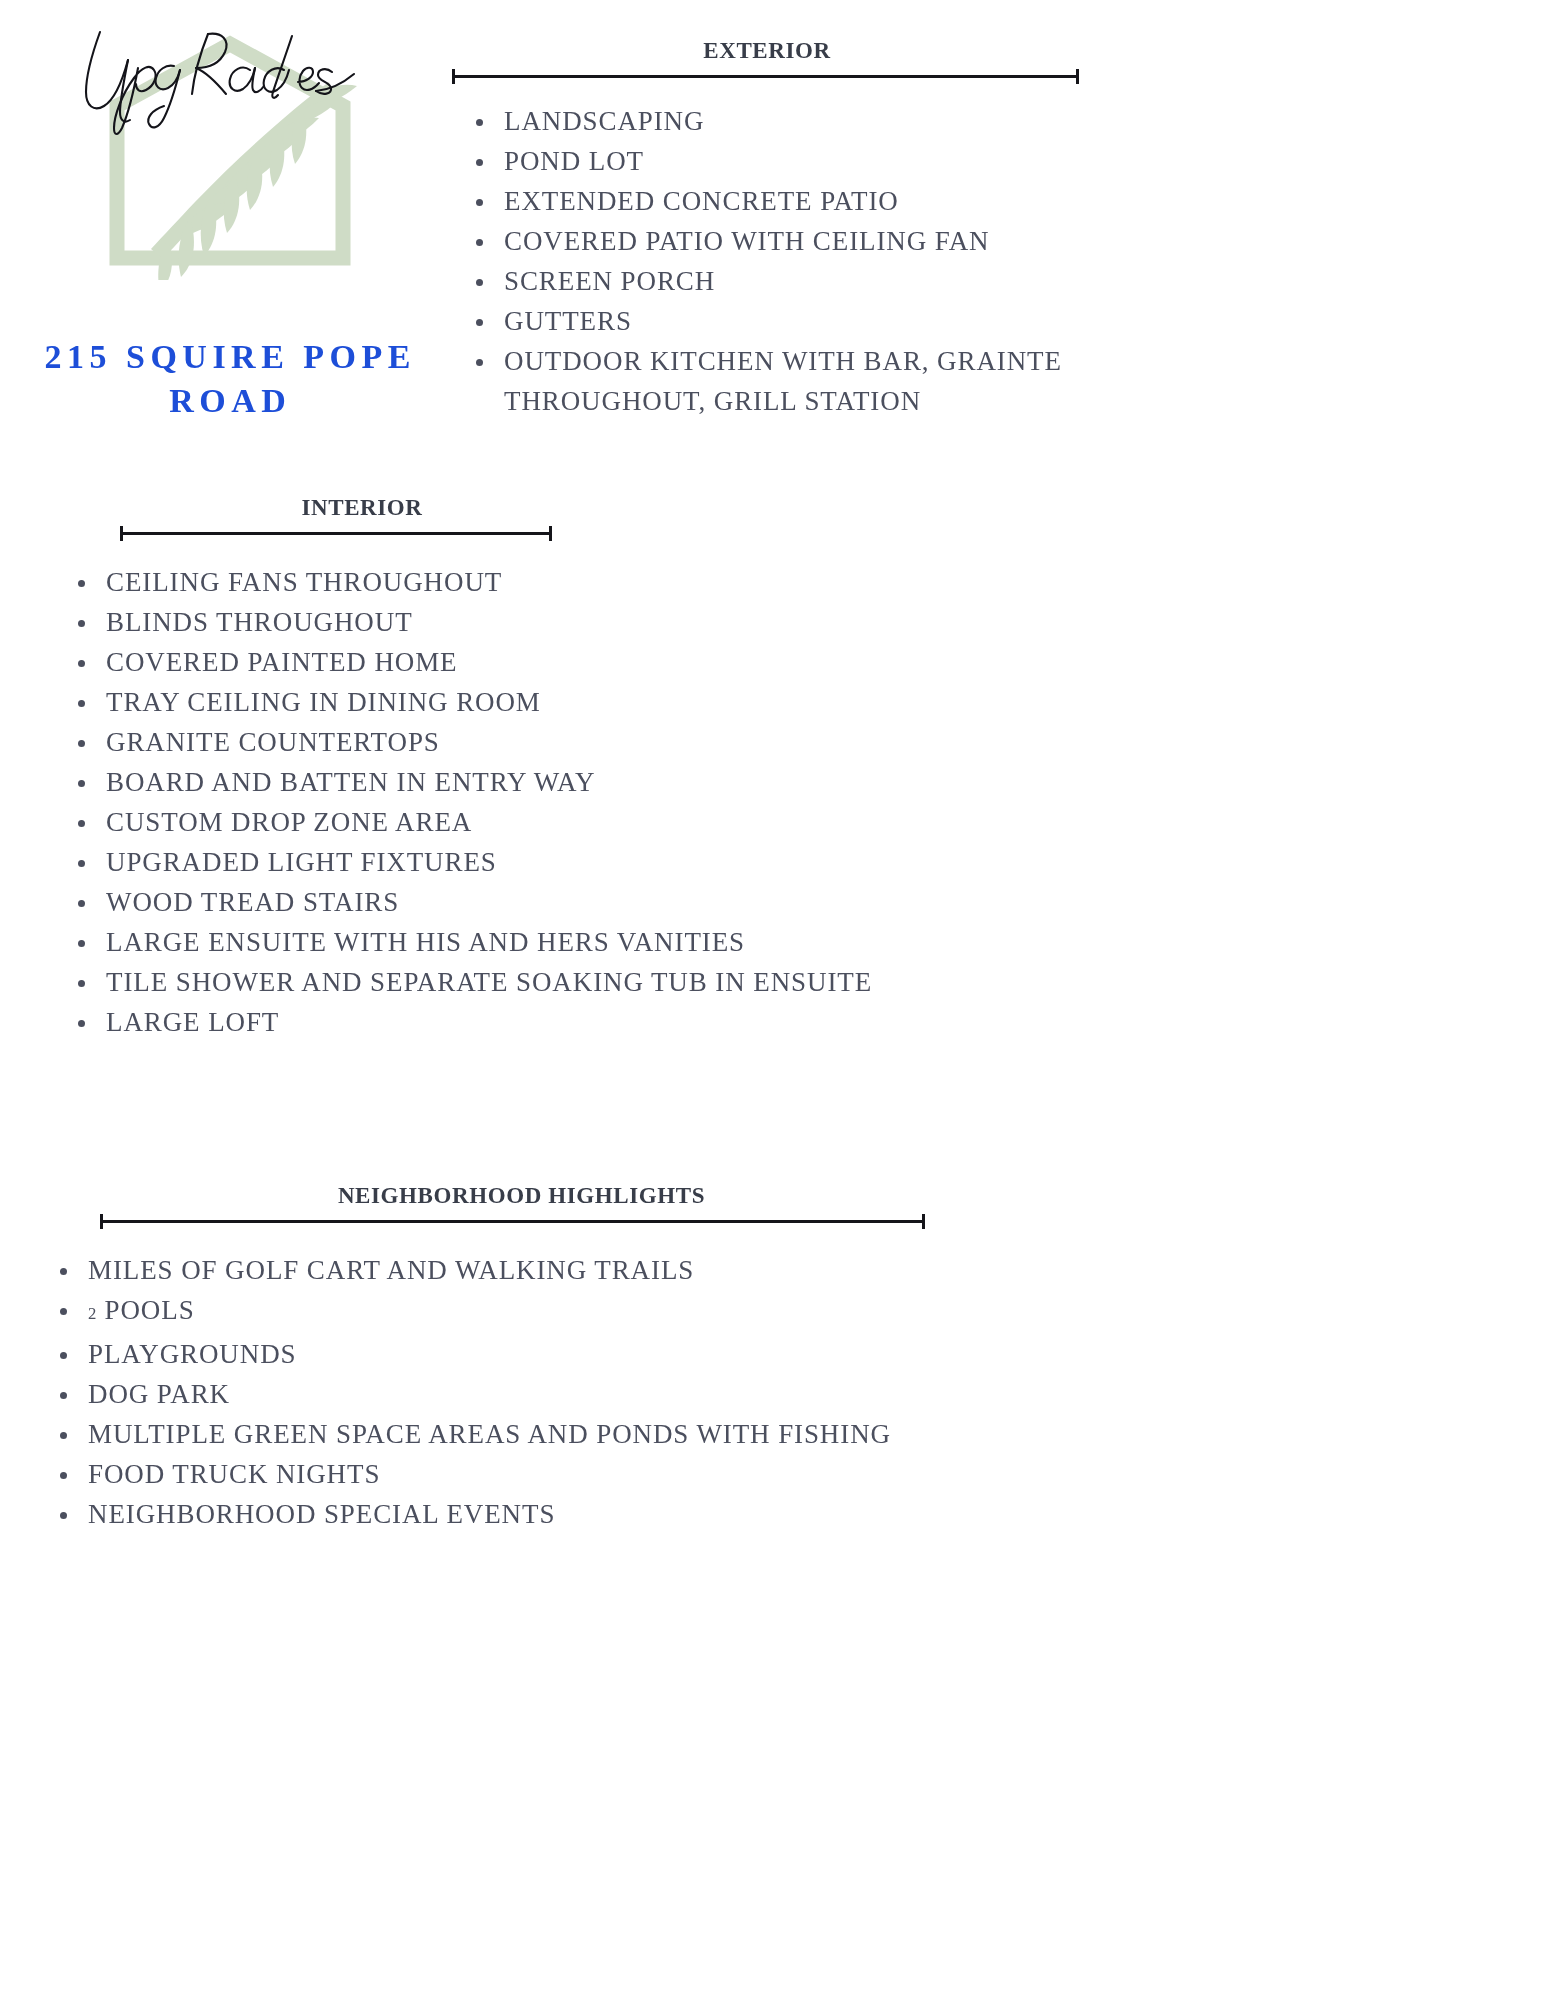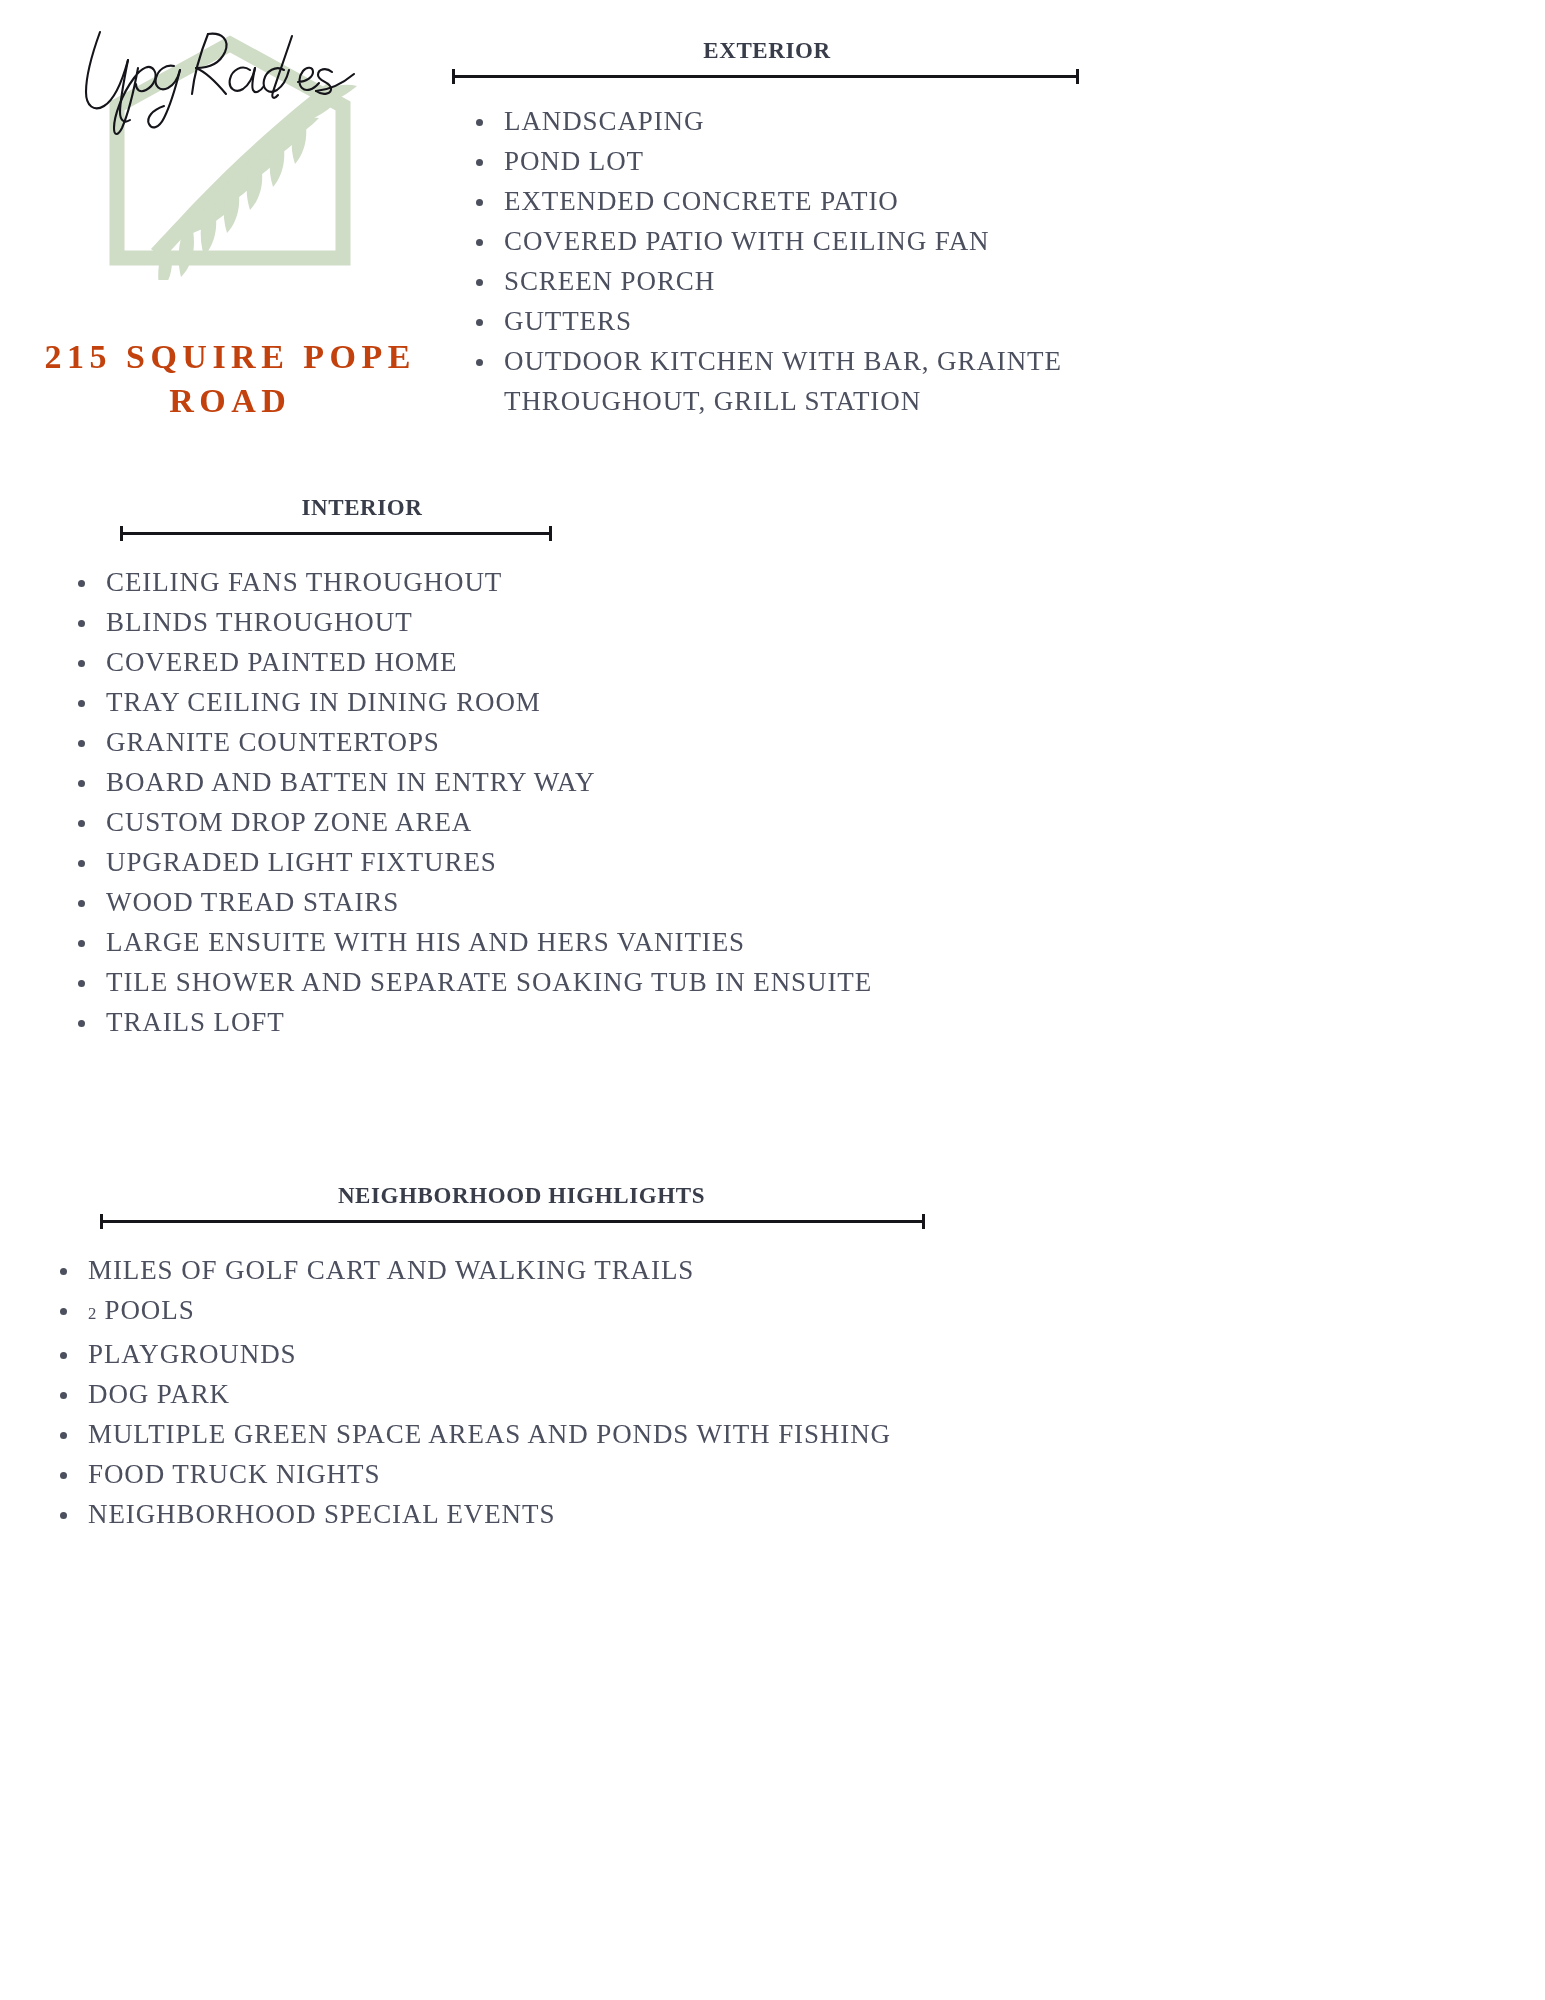--- a/index.html
+++ b/index.html
@@ -56,21 +56,21 @@
     position: absolute;
     left: 0px;
     top: 325px;
     width: 455px;
     text-align: center;
     font-family: "Liberation Serif", "DejaVu Serif", serif;
     font-weight: 700;
     font-size: 34px;
     line-height: 1.28;
     letter-spacing: 5.5px;
-    color: #c2410c;
+    color: #1d4ed8;
     text-indent: 5.5px;
   }
 
   
   .section { position: absolute; }
 
   .section-head {
     text-align: center;
     font-family: "Liberation Serif", "DejaVu Serif", serif;
     font-weight: 700;
@@ -260,21 +260,21 @@
       <li>BLINDS THROUGHOUT</li>
       <li>COVERED PAINTED HOME</li>
       <li>TRAY CEILING IN DINING ROOM</li>
       <li>GRANITE COUNTERTOPS</li>
       <li>BOARD AND BATTEN IN ENTRY WAY</li>
       <li>CUSTOM DROP ZONE AREA</li>
       <li>UPGRADED LIGHT FIXTURES</li>
       <li>WOOD TREAD STAIRS</li>
       <li>LARGE ENSUITE WITH HIS AND HERS VANITIES</li>
       <li>TILE SHOWER AND SEPARATE SOAKING TUB IN ENSUITE</li>
-      <li>TRAILS LOFT</li>
+      <li>LARGE LOFT</li>
     </ul>
   </div>
 
   <div class="section" id="sec-neighborhood">
     <div class="head-wrap">
       <div class="section-head">NEIGHBORHOOD HIGHLIGHTS</div>
       <div class="rule">
         <span class="cap left"></span>
         <span class="bar"></span>
         <span class="cap right"></span>

